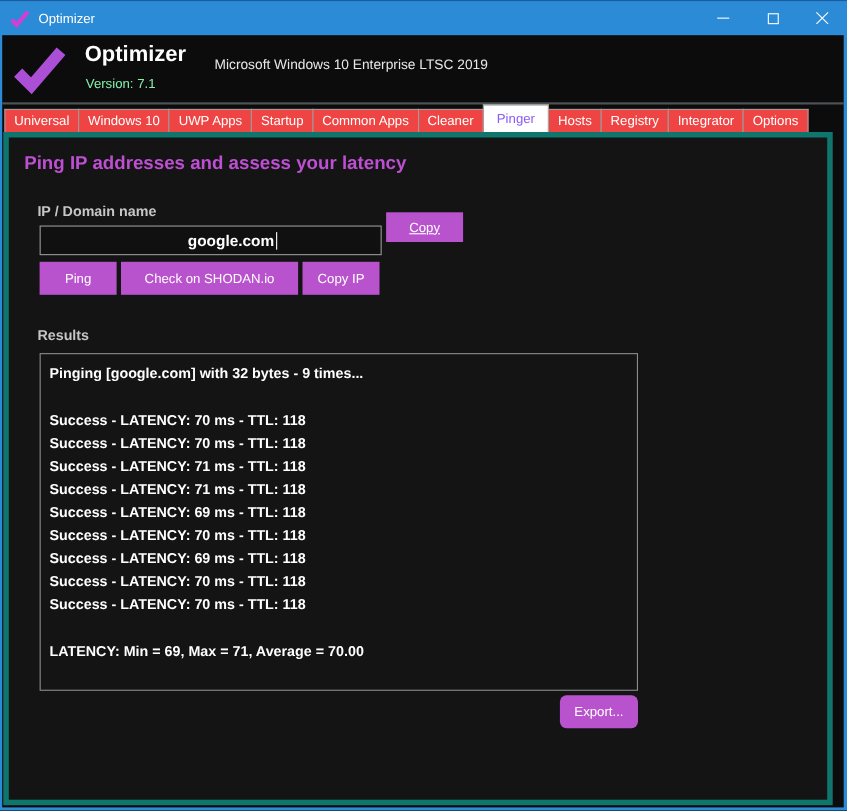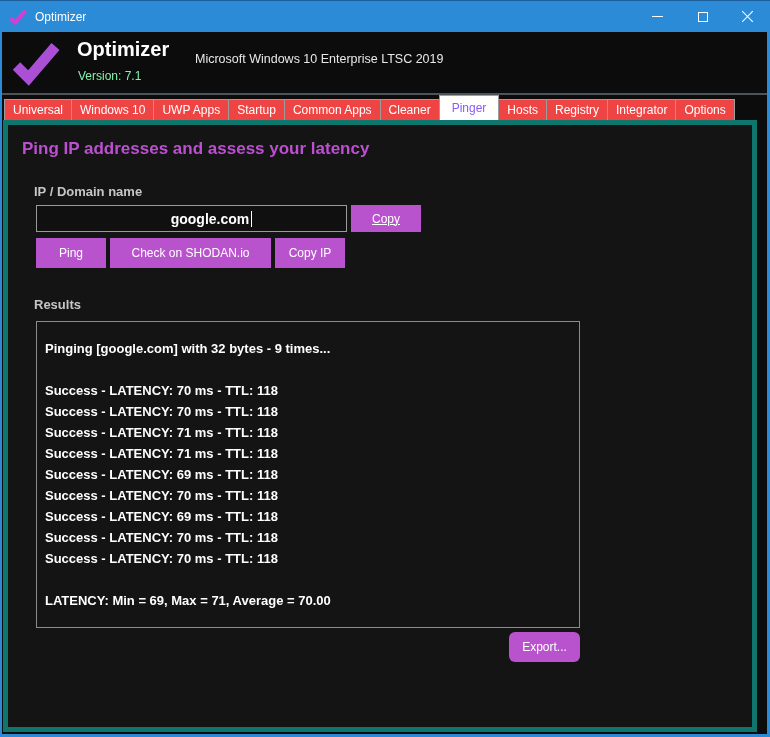--- a/index.html
+++ b/index.html
@@ -55,29 +55,29 @@
   .field-label{position:absolute;color:var(--muted);font-size:13px;font-weight:bold;}
   .lbl-ip{left:26px;top:59px;}
   .lbl-results{left:26px;top:172px;}
 
   .ip-input{position:absolute;left:28px;top:80px;width:311px;height:27px;background:#101010;border:1px solid #9a9a9a;
             display:flex;align-items:center;justify-content:center;color:#fff;font-size:14px;font-weight:600;cursor:text;padding-left:40px;}
   .caret{width:1px;height:16px;background:#fff;margin-left:2px;}
 
   .btn{position:absolute;background:var(--accent);color:#fff;font-size:12px;border:none;
        display:flex;align-items:center;justify-content:center;cursor:default;}
-  .btn-copy{left:343px;top:80px;width:70px;height:27px;text-decoration:underline;}
+  .btn-copy{left:343px;top:68px;width:70px;height:27px;text-decoration:underline;}
   .btn-ping{left:28px;top:113px;width:70px;height:30px;}
   .btn-shodan{left:102px;top:113px;width:161px;height:30px;}
   .btn-copyip{left:267px;top:113px;width:70px;height:30px;}
   .btn-export{left:501px;top:507px;width:71px;height:30px;border-radius:6px;}
 
   .results-box{position:absolute;left:28px;top:196px;width:544px;height:307px;background:var(--panel-bg);
                border:1px solid #8c8c8c;color:#fff;font-size:13px;font-weight:bold;line-height:21px;
-               padding:16px 8px;white-space:pre-wrap;overflow:hidden;}
+               padding:7px 8px;white-space:pre-wrap;overflow:hidden;}
 </style>
 </head>
 <body>
 
 <div class="window">
 
   <div class="titlebar">
     <span class="tb-icon">
       <svg width="18" height="18" viewBox="0 0 32 32">
         <path d="M3 18 L11 26 L29 5" fill="none" stroke="#d23fd2" stroke-width="7"></path>

